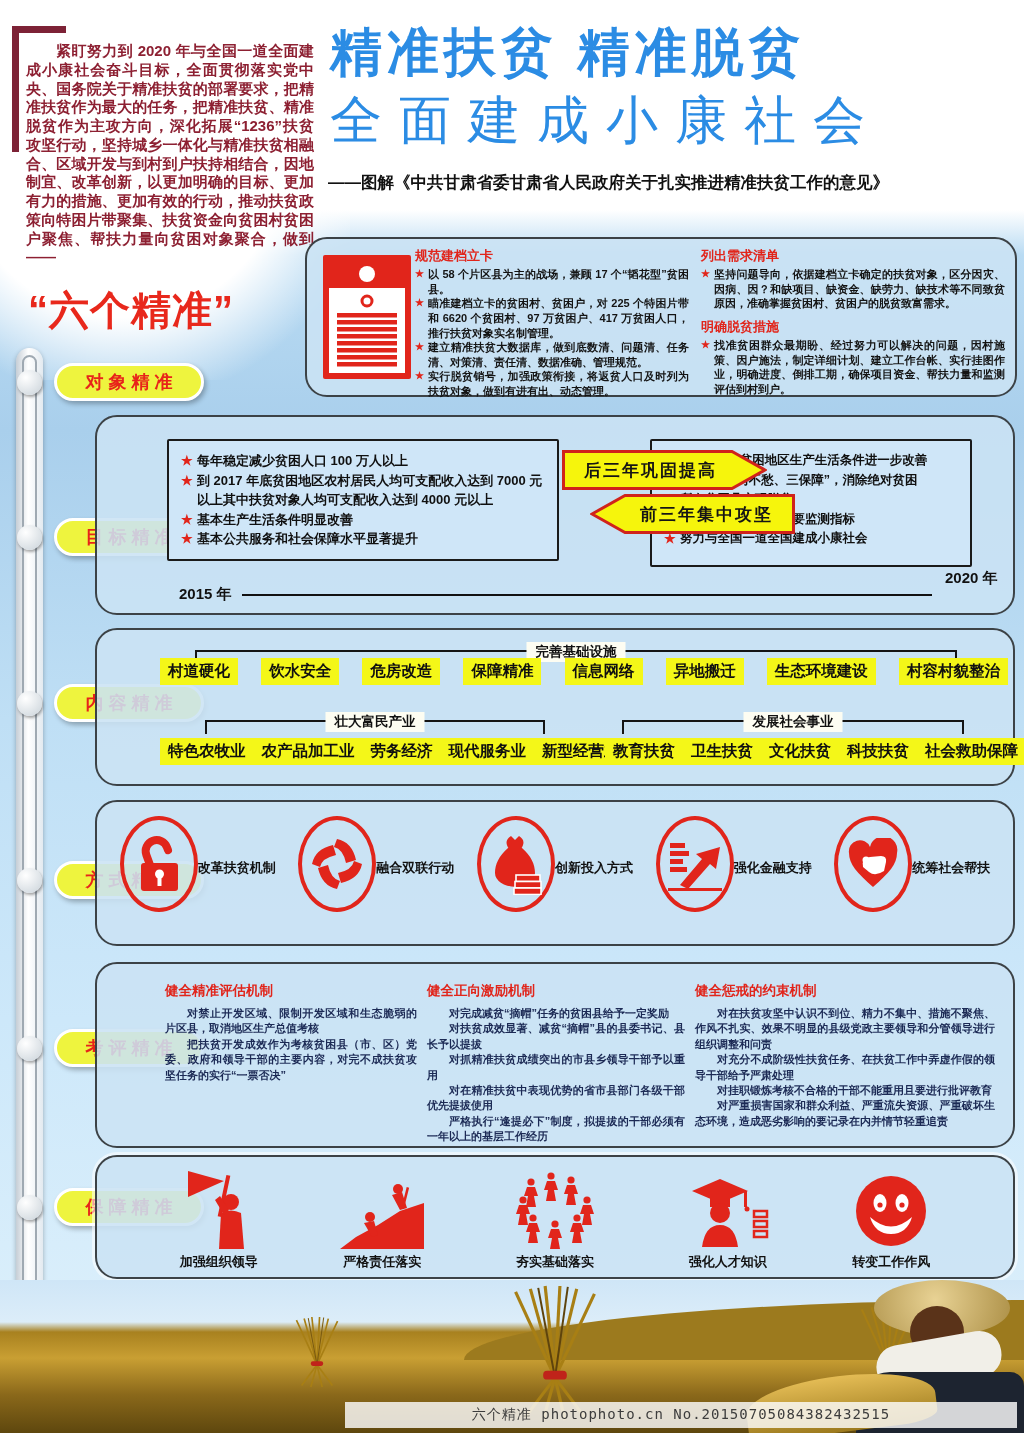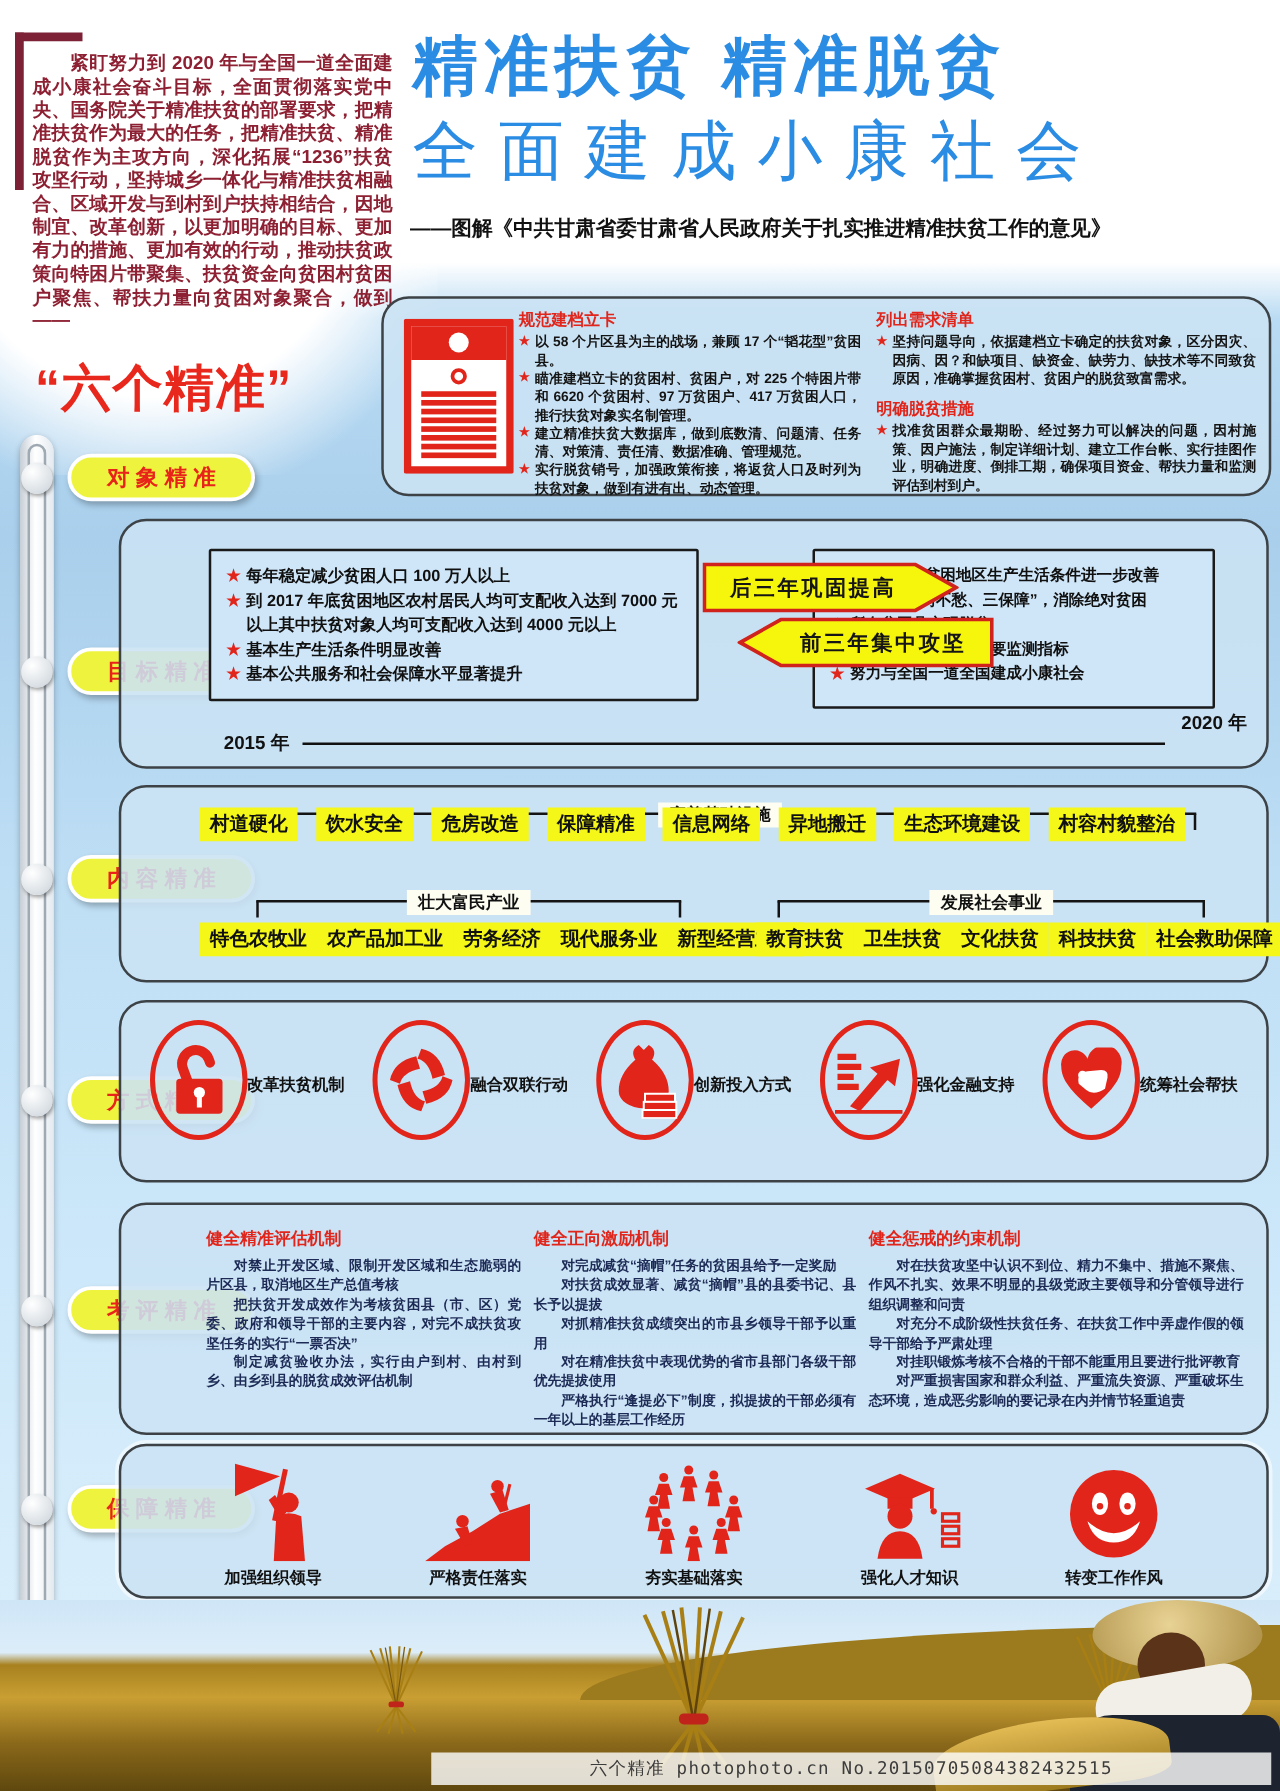--- a/index.html
+++ b/index.html
@@ -259,21 +259,21 @@
     <div class="abs tl-line" style="left:145px; width:690px;"></div>
     <div class="abs tl-text" style="left:848px; top:152px;">2020 年</div>
   </div>
 
   <div class="abs panel contentbox">
     <div class="bracket" style="left:98px; top:20px; width:762px;">
       <i class="dl"></i>
         <i class="dr"></i>
       <span class="blabel">完善基础设施</span>
     </div>
-    <div class="ybox-row" style="left:63px; top:16px; width:788px;">
+    <div class="ybox-row" style="left:63px; top:28px; width:848px;">
       <span class="ybox">村道硬化</span>
       <span class="ybox">饮水安全</span>
       <span class="ybox">危房改造</span>
       <span class="ybox">保障精准</span>
       <span class="ybox">信息网络</span>
       <span class="ybox">异地搬迁</span>
       <span class="ybox">生态环境建设</span>
       <span class="ybox">村容村貌整治</span>
     </div>
     <div class="bracket" style="left:108px; top:90px; width:340px;">
@@ -366,21 +366,20 @@
       </div>
       <div class="m-label">统筹社会帮扶</div>
     </div>
   </div>
 
   <div class="abs panel evalbox">
     <div class="e-col" style="left:68px; width:252px;">
       <div class="e-title">健全精准评估机制</div>
       <p>对禁止开发区域、限制开发区域和生态脆弱的片区县，取消地区生产总值考核</p>
       <p>把扶贫开发成效作为考核贫困县（市、区）党委、政府和领导干部的主要内容，对完不成扶贫攻坚任务的实行“一票否决”</p>
-      <p>制定减贫验收办法，实行由户到村、由村到乡、由乡到县的脱贫成效评估机制</p>
     </div>
     <div class="e-col" style="left:330px; width:258px;">
       <div class="e-title">健全正向激励机制</div>
       <p>对完成减贫“摘帽”任务的贫困县给予一定奖励</p>
       <p>对扶贫成效显著、减贫“摘帽”县的县委书记、县长予以提拔</p>
       <p>对抓精准扶贫成绩突出的市县乡领导干部予以重用</p>
       <p>对在精准扶贫中表现优势的省市县部门各级干部优先提拔使用</p>
       <p>严格执行“逢提必下”制度，拟提拔的干部必须有一年以上的基层工作经历</p>
     </div>
     <div class="e-col" style="left:598px; width:300px;">

